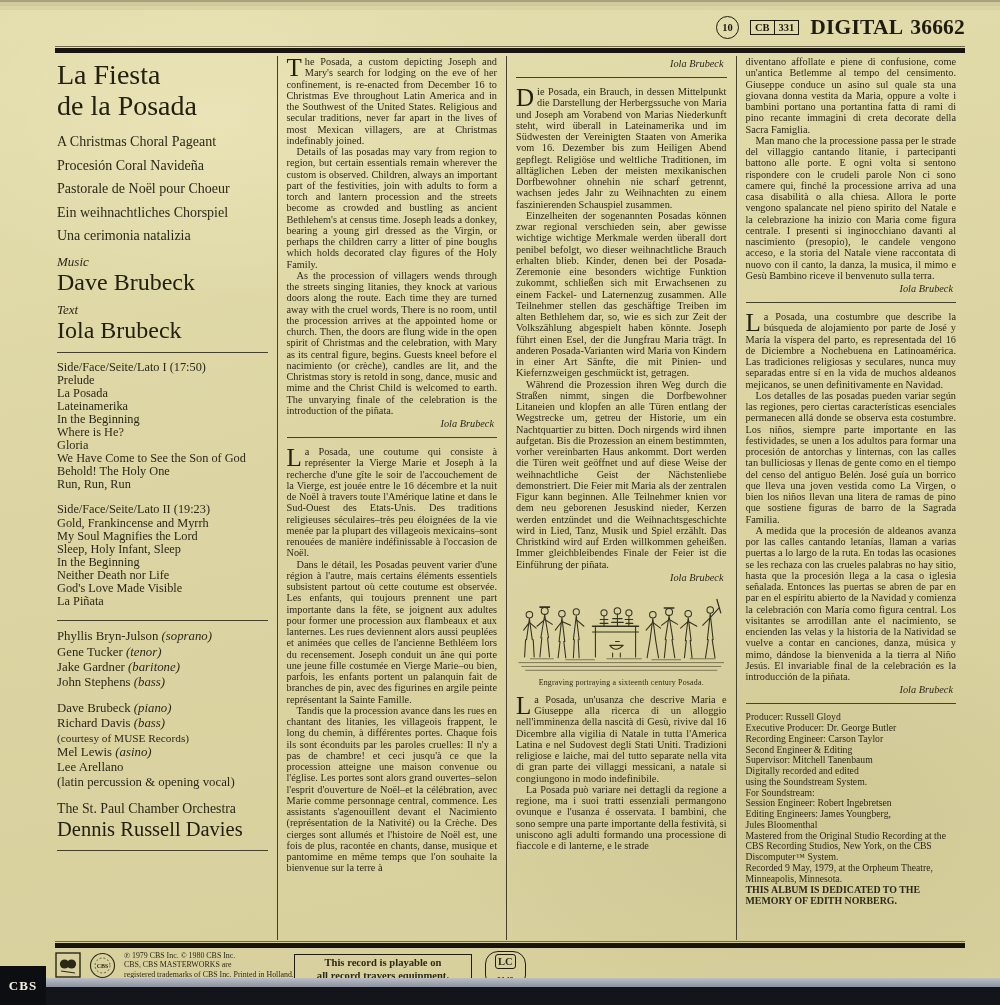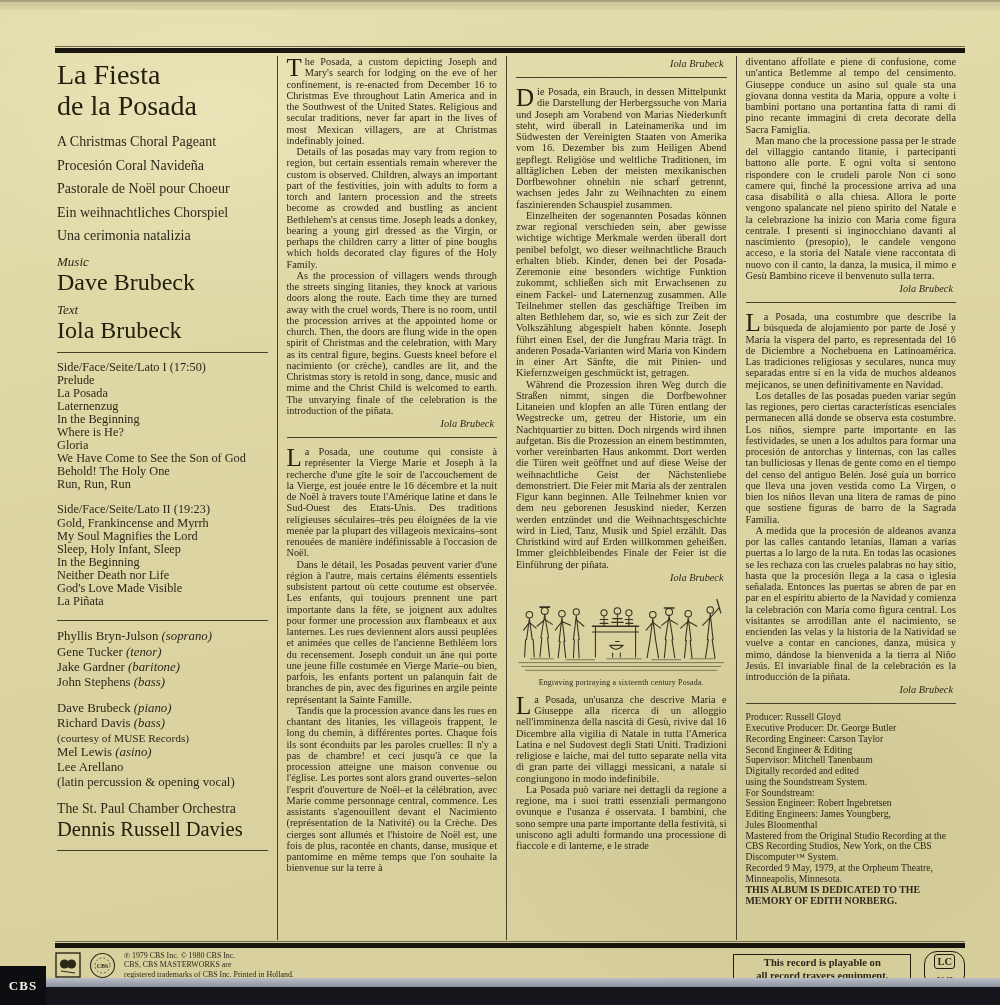--- a/index.html
+++ b/index.html
@@ -53,35 +53,45 @@
   .orchestra{font-size:13.8px;line-height:16px;margin-top:1px;}
   .conductor{font-size:20.5px;line-height:25px;color:#23200f;}
   
   .engraving{margin:6px 0 3px;}
   .engraving svg{display:block;width:100%;height:86px;}
   .caption{font-size:7.9px;text-align:center;letter-spacing:.2px;margin:1px 0 7px;}
   
   .credit-line{font-size:9.7px;line-height:10.75px;}
   .dedication{font-weight:bold;font-size:9.9px;line-height:11.2px;}
   
-  .footer{position:absolute;top:951px;left:55px;right:35px;display:flex;justify-content:space-between;align-items:flex-start;}
+  .footer{position:absolute;top:951px;left:55px;right:35px;display:flex;justify-content:flex-start;align-items:flex-start;}
   .foot-left{display:flex;gap:8px;align-items:center;}
   .copy{font-size:7.9px;line-height:9.4px;}
   .foot-right{display:flex;gap:13px;align-items:center;}
   .playable-box{border:1.6px solid #1f1c0f;padding:2px 22px;text-align:center;font-weight:bold;font-size:10.6px;line-height:12.5px;}
   .lc-pill{border:1.7px solid #1f1c0f;border-radius:13px;padding:2px 9px;display:flex;align-items:center;gap:6px;flex-direction:column;}
   .lc-mark{border:1.7px solid #1f1c0f;border-radius:3px;padding:0 2px;font-weight:bold;font-size:10.5px;line-height:13px;}
   .lc-code{font-size:8.5px;font-weight:bold;}
 </style>
 </head>
 <body>
 
 <div id="sleeve">
   <div class="top-edge"></div>
 
+  <div class="header">
+    <div class="circle10">10</div>
+    <div class="cb-box">
+      <span class="cell">CB</span>
+      <span class="cell">331</span>
+    </div>
+    <div class="digital">
+      <span>DIGITAL</span><span class="num">36662</span>
+    </div>
+  </div>
   <div class="thick-rule" id="rule-top"></div>
 
   <div class="columns">
 
     <div class="col">
       <div class="title">
         <div>La Fiesta</div>
         <div>de la Posada</div>
       </div>
       <div>
@@ -94,21 +104,21 @@
       <div class="credit-label">Music</div>
       <div class="credit-name">Dave Brubeck</div>
       <div class="credit-label">Text</div>
       <div class="credit-name">Iola Brubeck</div>
       <hr class="hrule">
       <div class="side-block">
         <div class="side-heading">Side/Face/Seite/Lato I (17:50)</div>
         <div>
             <div class="track">Prelude</div>
             <div class="track">La Posada</div>
-            <div class="track">Laternenzug</div>
+            <div class="track">Lateinamerika</div>
             <div class="track">In the Beginning</div>
             <div class="track">Where is He?</div>
             <div class="track">Gloria</div>
             <div class="track">We Have Come to See the Son of God</div>
             <div class="track">Behold! The Holy One</div>
             <div class="track">Run, Run, Run</div>
           </div>
       </div>
       <div class="side-block">
         <div class="side-heading">Side/Face/Seite/Lato II (19:23)</div>

